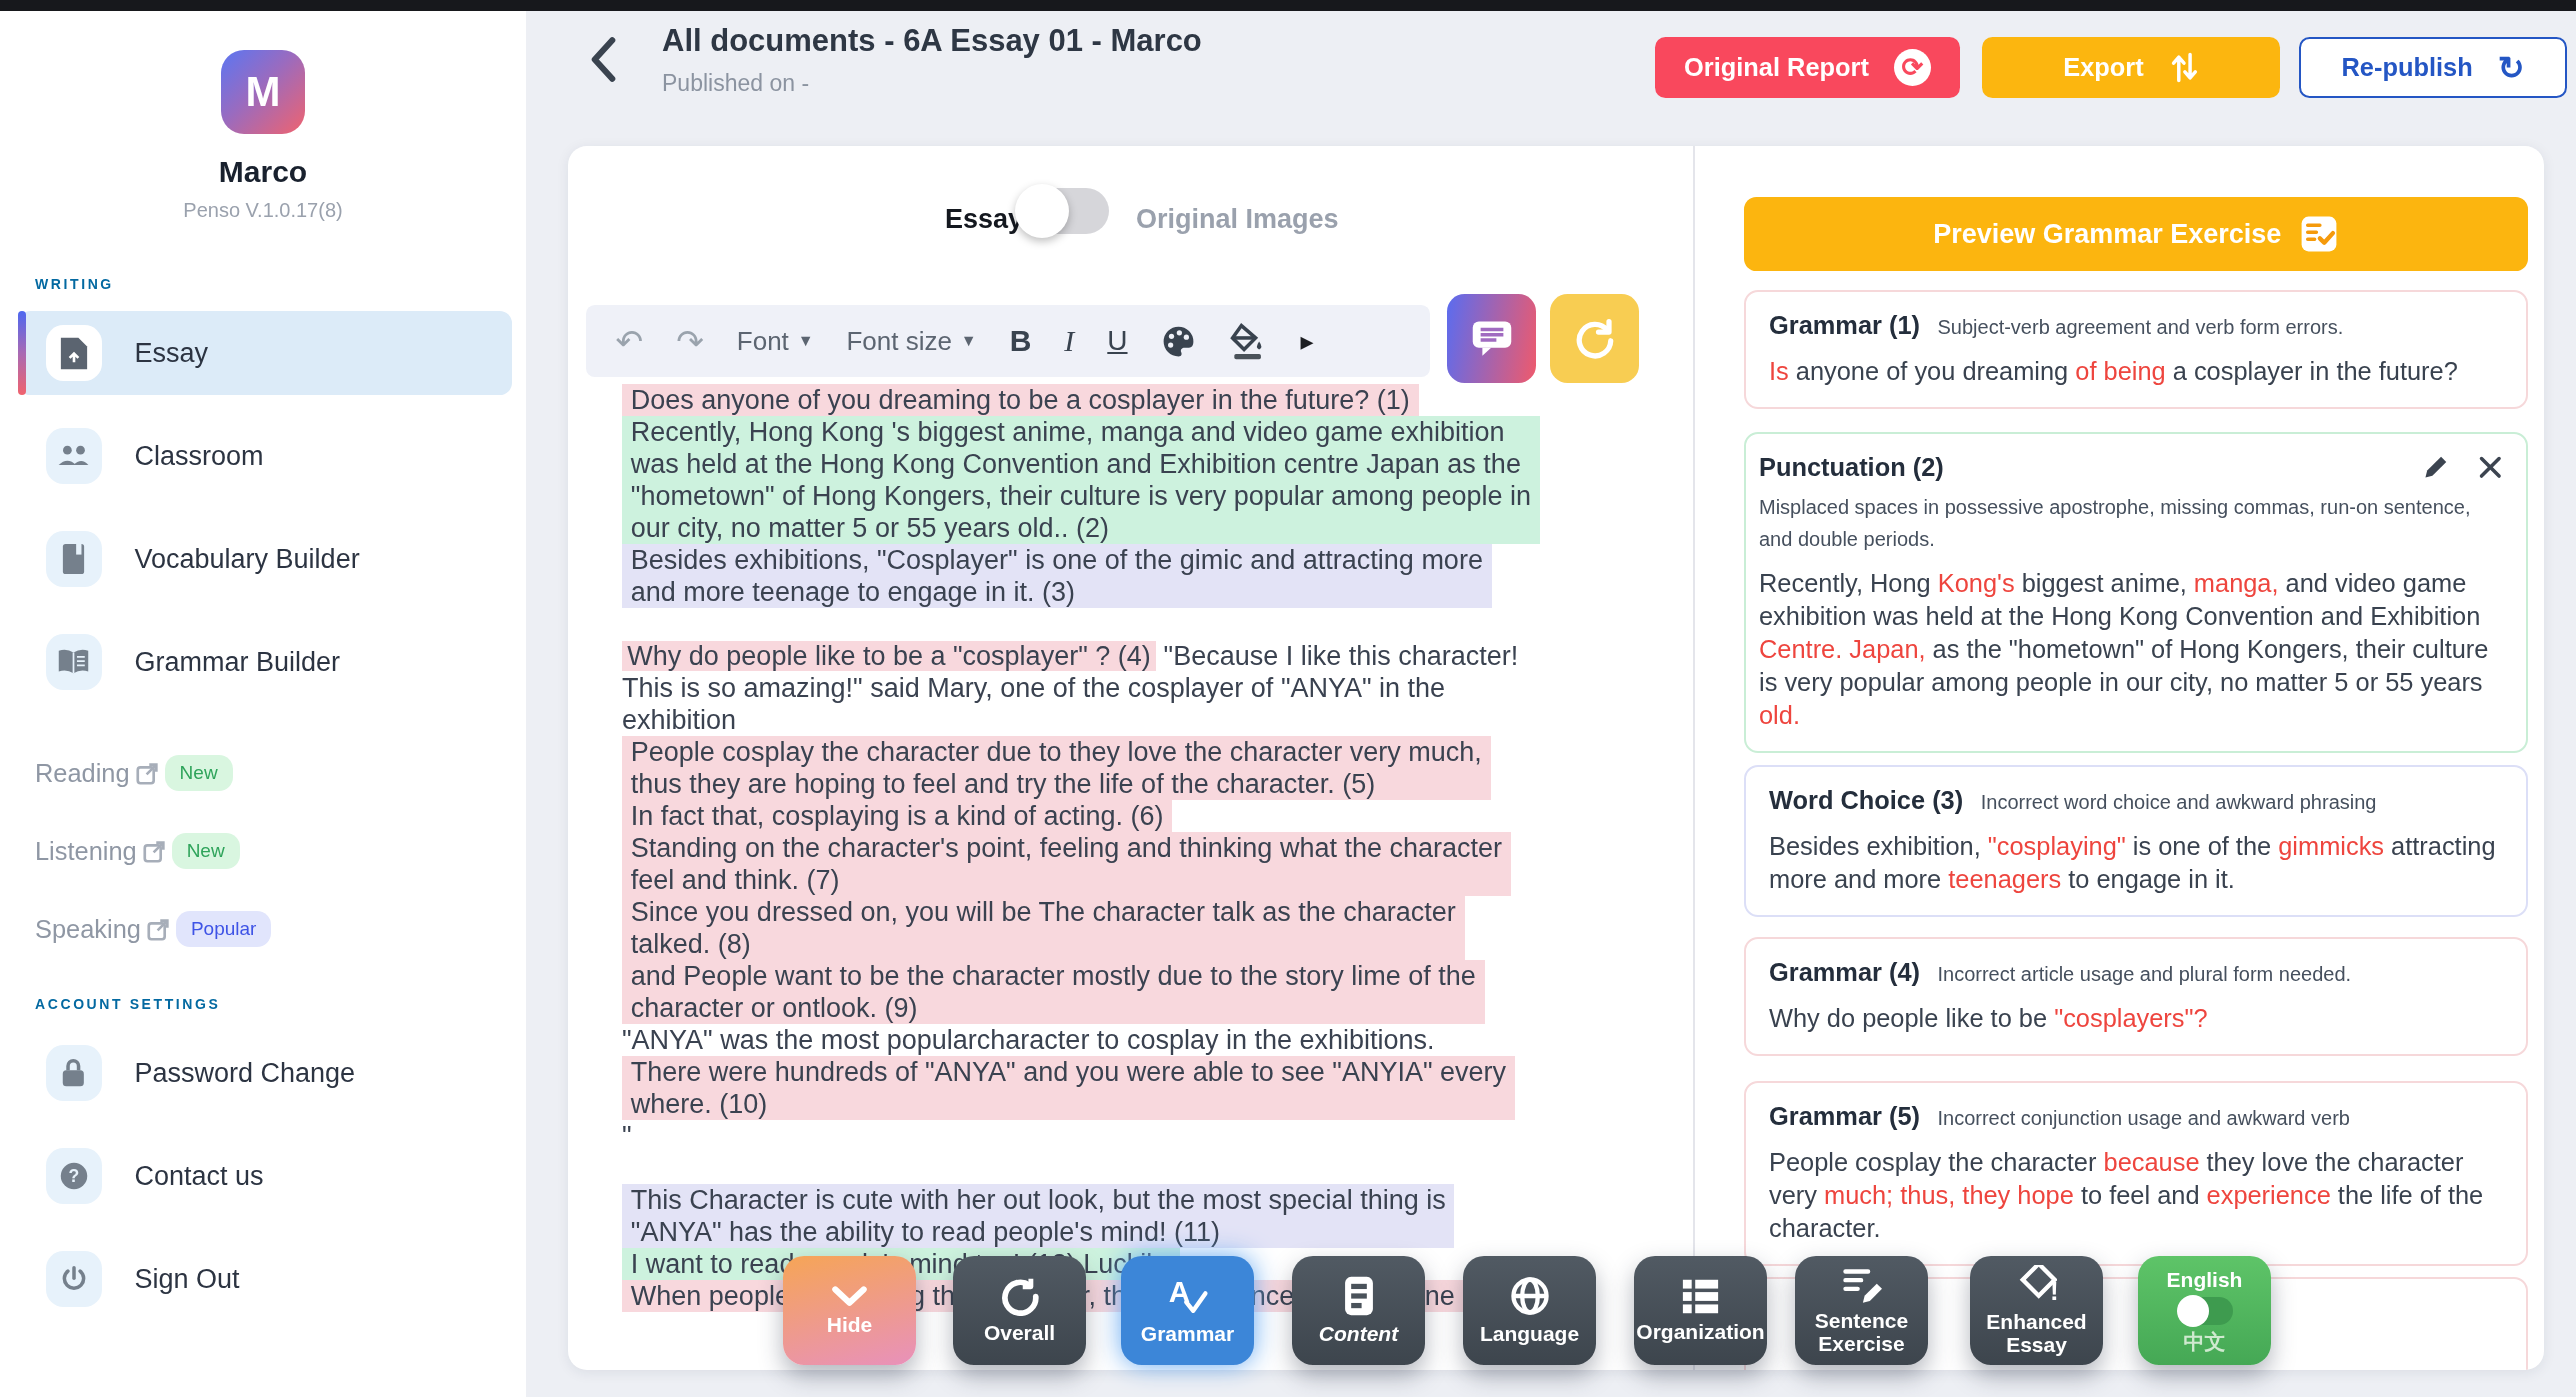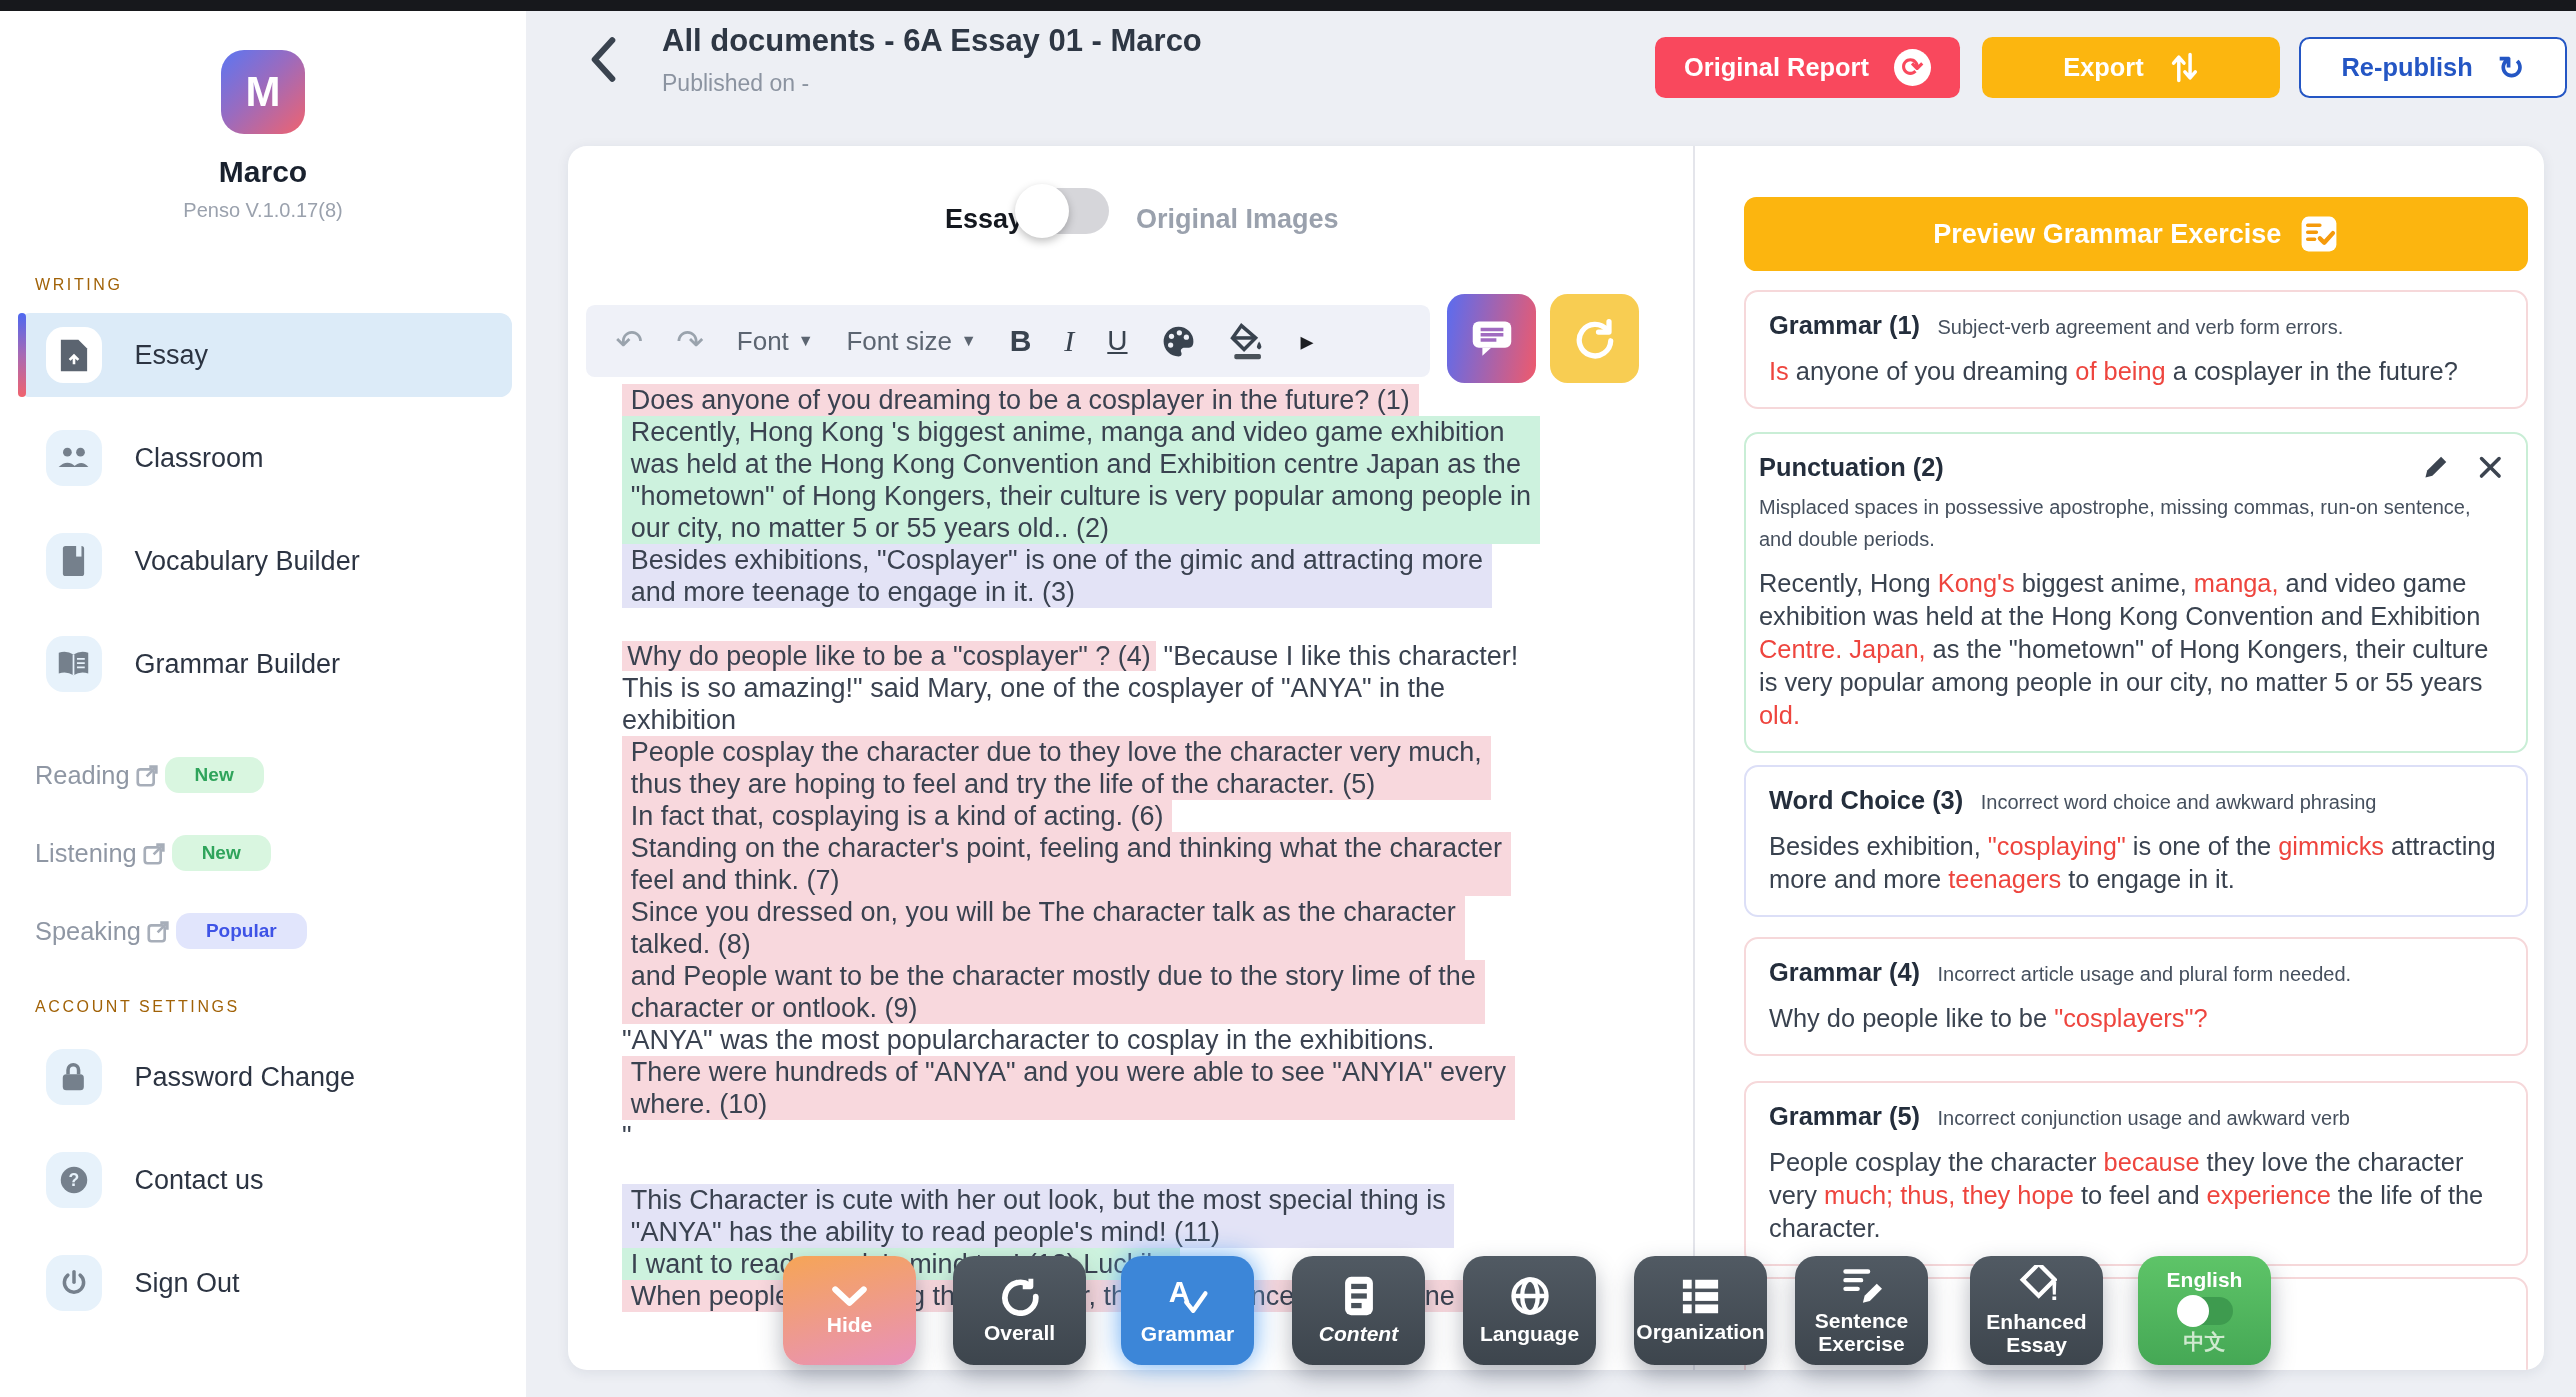--- a/index.html
+++ b/index.html
@@ -4,30 +4,30 @@
 <style>
   html,body{margin:0;padding:0;}
   body{width:2576px;height:1398px;background:#edeff4;font-family:"Liberation Sans",sans-serif;position:relative;overflow:hidden;color:#3a4250;}
   
   .topbar{position:absolute;top:0;left:0;width:2576px;height:10.5px;background:#17181c;z-index:40;}
   
   .sidebar{position:absolute;top:10.5px;left:0;width:526px;bottom:0;background:#ffffff;z-index:5;}
   .avatar{width:84px;height:84px;border-radius:23px;margin:39px auto 0;background:linear-gradient(135deg,#5b76f2 0%,#9a6bbf 45%,#f0636e 100%);display:flex;align-items:center;justify-content:center;color:#fff;font-size:42px;font-weight:bold;}
   .uname{text-align:center;font-size:30px;font-weight:bold;color:#19212e;margin-top:21px;}
   .uver{text-align:center;font-size:20px;color:#9aa1ad;margin-top:10.5px;}
-  .sec{margin:54px 0 0 35px;font-size:16px;color:#a16207;letter-spacing:2.6px;font-weight:normal;}
+  .sec{margin:54px 0 0 35px;font-size:14px;color:#0369a1;letter-spacing:2.6px;font-weight:bold;}
   .srow{display:flex;align-items:center;margin:19px 14px 0 17.5px;height:84px;border-radius:12.3px;position:relative;cursor:pointer;}
   .srow.active{background:#dcebf8;}
   .srow.active::before{content:"";position:absolute;left:0;top:0;bottom:0;width:8px;border-radius:7px;background:linear-gradient(#4d68f0,#a86ab4,#f0636e);}
   .tile{width:56px;height:56px;border-radius:17.5px;background:#e7f2fb;display:flex;align-items:center;justify-content:center;margin-left:28px;margin-right:33px;flex:none;}
   .srow.active .tile{background:#ffffff;}
   .slabel{font-size:27px;color:#2c3442;}
   .lrow{display:flex;align-items:center;margin:42px 0 0 35px;gap:6px;cursor:pointer;}
   .llabel{font-size:25.4px;color:#8f97a4;}
-  .badge{font-size:19px;font-weight:bold;padding:7px 30px;border-radius:14px;}
+  .badge{font-size:19px;font-weight:normal;padding:7px 15px;border-radius:14px;}
   .badge.new{background:#d9f6e0;color:#2fa45b;}
   .badge.pop{background:#e1e5fc;color:#3e53e6;}
   
   .hback{position:absolute;left:586px;top:35px;z-index:6;cursor:pointer;}
   .htitle{position:absolute;left:662px;top:23px;font-size:31px;font-weight:bold;color:#2e3744;z-index:6;}
   .hsub{position:absolute;left:662px;top:70px;font-size:23px;color:#8b93a0;z-index:6;}
   .hbtn{position:absolute;top:37px;height:61px;border-radius:10.5px;display:flex;align-items:center;justify-content:center;gap:25px;font-size:25.4px;font-weight:bold;color:#fff;z-index:6;cursor:pointer;box-sizing:border-box;}
   .hbtn.orig{left:1655px;width:305px;background:#f9485d;}
   .hbtn.exp{left:1982px;width:298px;background:#fcb60f;}
   .hbtn.rep{left:2299px;width:268px;background:#fff;border:2.6px solid #2456c4;color:#2456c4;}

